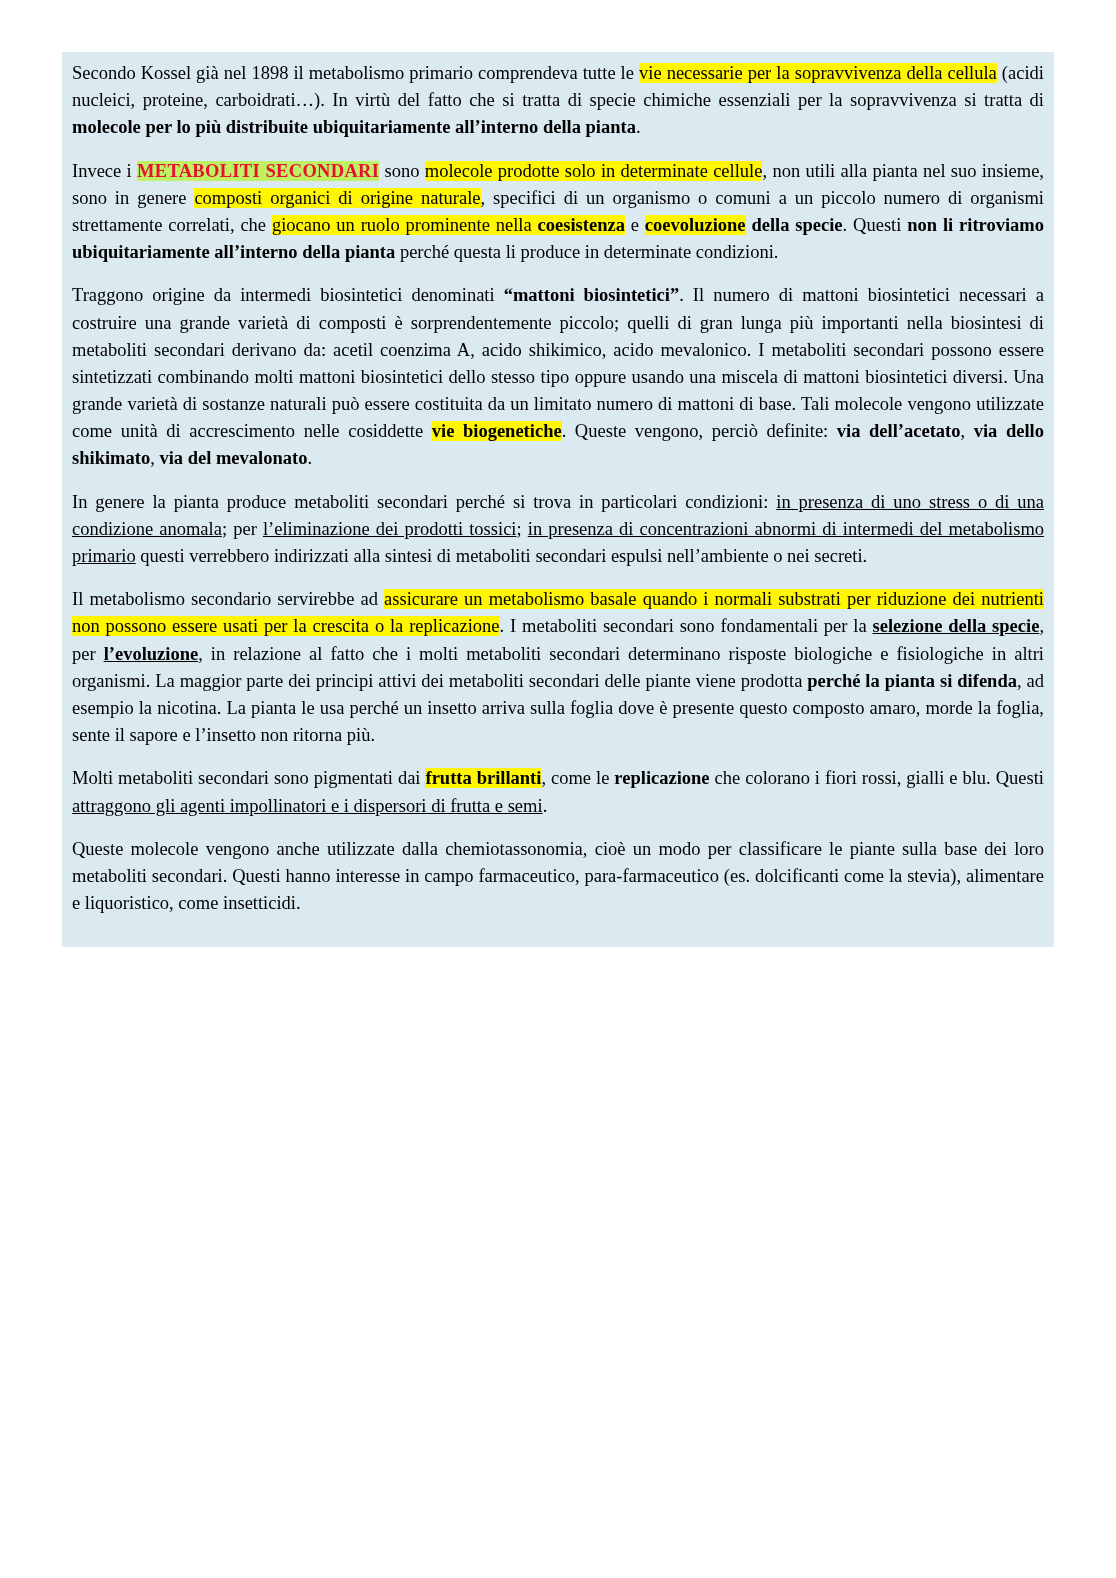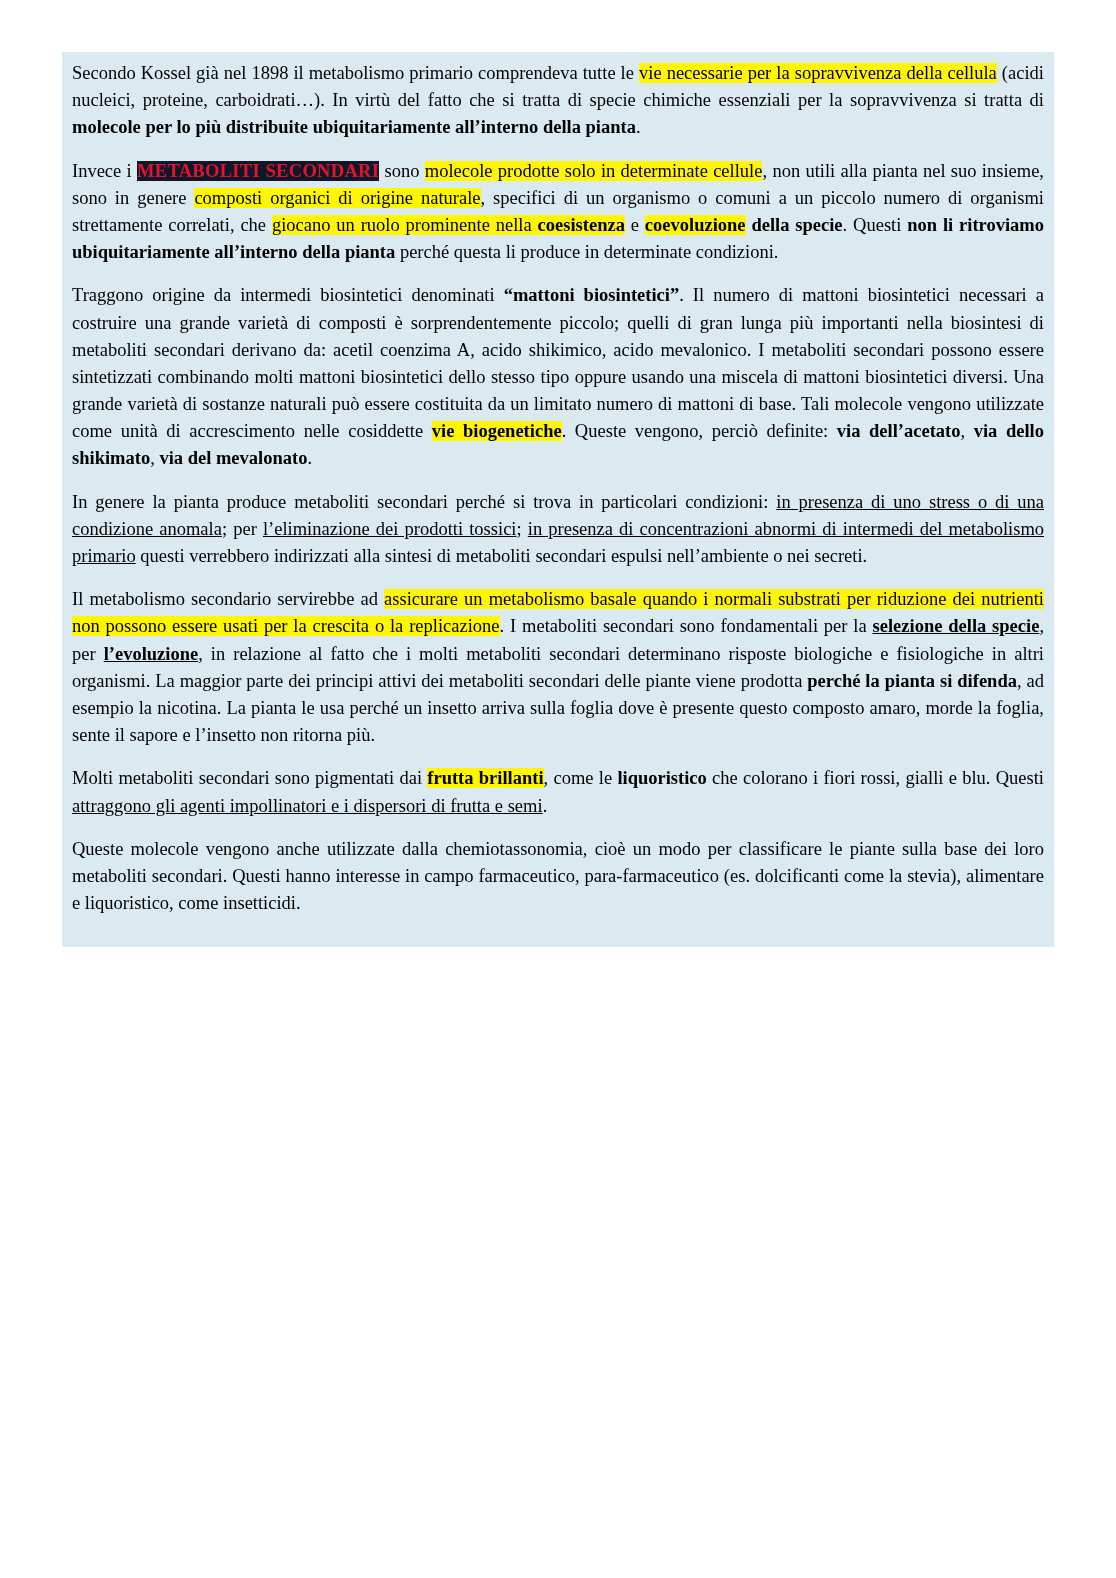--- a/index.html
+++ b/index.html
@@ -47,21 +47,21 @@
     font-size: 18.5px;
     line-height: 1.47;
     color: #000000;
     text-align: justify;
     font-family: "Liberation Serif", serif;
   }
   p:last-child { margin-bottom: 20px; }
   .hl { background: #fff600; }
   .b { font-weight: bold; }
   .u { text-decoration: underline; }
-  .redhl { color: #e8112d; font-weight: bold; background: #0f172a; }
+  .redhl { color: #e8112d; font-weight: bold; background: #bef264; }
   .spaced { letter-spacing: 0.3px; }
 </style>
 </head>
 <body>
 
 <div id="page">
 
   <svg id="watermark" viewBox="0 0 380 330" xmlns="http://www.w3.org/2000/svg">
     <g opacity="0.35">
       <polygon points="170,25 300,25 235,140" fill="none" stroke="#7fb7e0" stroke-width="3"></polygon>
@@ -78,18 +78,18 @@
     <p>Secondo Kossel già nel 1898 il metabolismo primario comprendeva tutte le <span class="hl">vie necessarie per la sopravvivenza della cellula</span> (acidi nucleici, proteine, carboidrati…). In virtù del fatto che si tratta di specie chimiche essenziali per la sopravvivenza si tratta di <span class="b">molecole per lo più distribuite ubiquitariamente all’interno della pianta</span>.</p>
 
     <p>Invece i <span class="redhl spaced">METABOLITI SECONDARI</span> sono <span class="hl">molecole prodotte solo in determinate cellule</span>, non utili alla pianta nel suo insieme, sono in genere <span class="hl">composti organici di origine naturale</span>, specifici di un organismo o comuni a un piccolo numero di organismi strettamente correlati, che <span class="hl">giocano un ruolo prominente nella </span><span class="hl b">coesistenza</span> e <span class="hl b">coevoluzione</span><span class="b"> della specie</span>. Questi <span class="b">non li ritroviamo ubiquitariamente all’interno della pianta</span> perché questa li produce in determinate condizioni.</p>
 
     <p>Traggono origine da intermedi biosintetici denominati <span class="b">“mattoni biosintetici”</span>. Il numero di mattoni biosintetici necessari a costruire una grande varietà di composti è sorprendentemente piccolo; quelli di gran lunga più importanti nella biosintesi di metaboliti secondari derivano da: acetil coenzima A, acido shikimico, acido mevalonico. I metaboliti secondari possono essere sintetizzati combinando molti mattoni biosintetici dello stesso tipo oppure usando una miscela di mattoni biosintetici diversi. Una grande varietà di sostanze naturali può essere costituita da un limitato numero di mattoni di base. Tali molecole vengono utilizzate come unità di accrescimento nelle cosiddette <span class="hl b">vie biogenetiche</span>. Queste vengono, perciò definite: <span class="b">via dell’acetato</span>, <span class="b">via dello shikimato</span>, <span class="b">via del mevalonato</span>.</p>
 
     <p>In genere la pianta produce metaboliti secondari perché si trova in particolari condizioni: <span class="u">in presenza di uno stress o di una condizione anomala</span>; per <span class="u">l’eliminazione dei prodotti tossici</span>; <span class="u">in presenza di concentrazioni abnormi di intermedi del metabolismo primario</span> questi verrebbero indirizzati alla sintesi di metaboliti secondari espulsi nell’ambiente o nei secreti.</p>
 
     <p>Il metabolismo secondario servirebbe ad <span class="hl">assicurare un metabolismo basale quando i normali substrati per riduzione dei nutrienti non possono essere usati per la crescita o la replicazione</span>. I metaboliti secondari sono fondamentali per la <span class="b u">selezione della specie</span>, per <span class="b u">l’evoluzione</span>, in relazione al fatto che i molti metaboliti secondari determinano risposte biologiche e fisiologiche in altri organismi. La maggior parte dei principi attivi dei metaboliti secondari delle piante viene prodotta <span class="b">perché la pianta si difenda</span>, ad esempio la nicotina. La pianta le usa perché un insetto arriva sulla foglia dove è presente questo composto amaro, morde la foglia, sente il sapore e l’insetto non ritorna più.</p>
 
-    <p>Molti metaboliti secondari sono pigmentati dai <span class="hl b">frutta brillanti</span>, come le <span class="b">liquoristico</span> che colorano i fiori rossi, gialli e blu. Questi <span class="u">attraggono gli agenti impollinatori e i dispersori di frutta e semi</span>.</p>
+    <p>Molti metaboliti secondari sono pigmentati dai <span class="hl b">frutta brillanti</span>, come le <span class="b">replicazione</span> che colorano i fiori rossi, gialli e blu. Questi <span class="u">attraggono gli agenti impollinatori e i dispersori di frutta e semi</span>.</p>
 
     <p>Queste molecole vengono anche utilizzate dalla chemiotassonomia, cioè un modo per classificare le piante sulla base dei loro metaboliti secondari. Questi hanno interesse in campo farmaceutico, para-farmaceutico (es. dolcificanti come la stevia), alimentare e liquoristico, come insetticidi.</p>
 
   </div>
 </div>
 
 </body></html>

